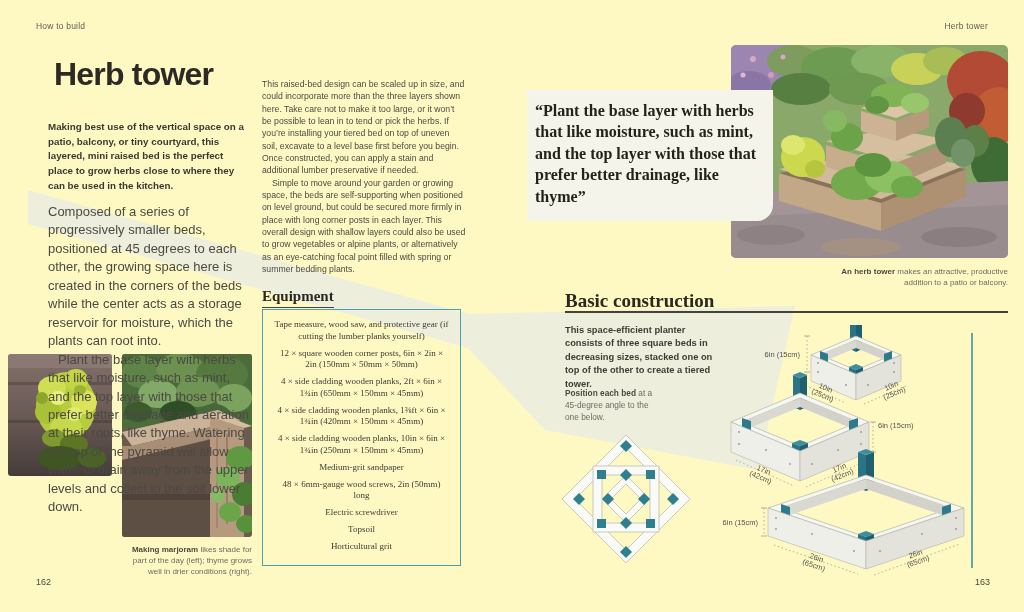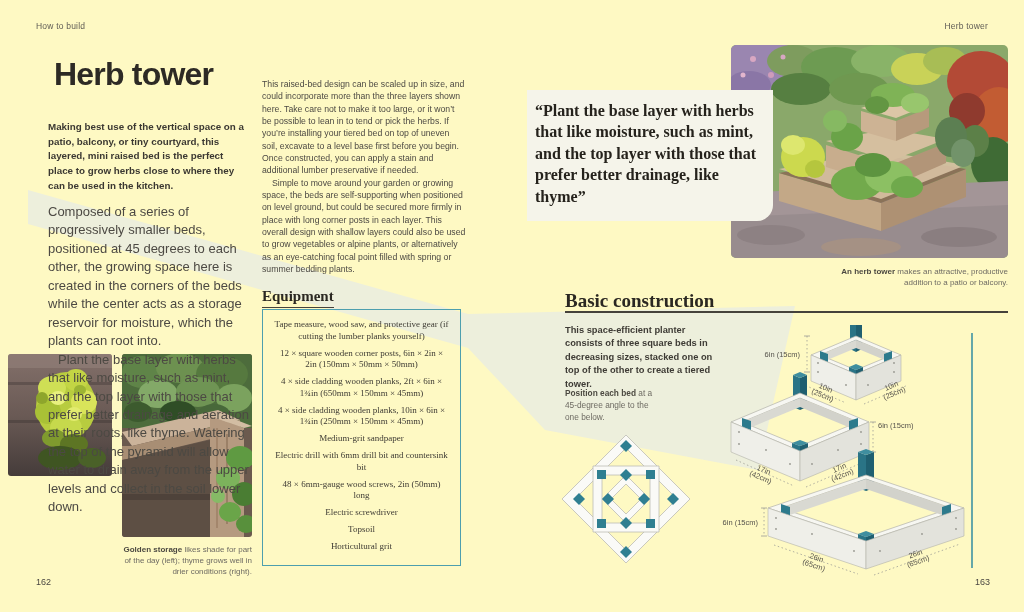--- a/index.html
+++ b/index.html
@@ -148,36 +148,36 @@
         <ellipse cx="118" cy="104" rx="14" ry="12" fill="#5f9a42"></ellipse>
         <ellipse cx="106" cy="124" rx="12" ry="11" fill="#7cb35c"></ellipse>
         <ellipse cx="122" cy="140" rx="12" ry="12" fill="#4a7d33"></ellipse>
         <ellipse cx="108" cy="158" rx="11" ry="10" fill="#6aa549"></ellipse>
         <ellipse cx="124" cy="170" rx="10" ry="9" fill="#58903c"></ellipse>
         <ellipse cx="96" cy="142" rx="7" ry="7" fill="#86bb66"></ellipse>
       </g>
     </svg>
   </div>
   <div id="caption-left" class="abs caption">
-    <b>Golden storage</b><span> likes shade for part of the day (left); thyme grows well in drier conditions (right).</span>
+    <b>Making marjoram</b><span> likes shade for part of the day (left); thyme grows well in drier conditions (right).</span>
   </div>
 
   <div id="mid-body" class="abs">
     <div class="p1">This raised-bed design can be scaled up in size, and could incorporate more than the three layers shown here. Take care not to make it too large, or it won’t be possible to lean in to tend or pick the herbs. If you’re installing your tiered bed on top of uneven soil, excavate to a level base first before you begin. Once constructed, you can apply a stain and additional lumber preservative if needed.</div>
     <div class="p2">Simple to move around your garden or growing space, the beds are self-supporting when positioned on level ground, but could be secured more firmly in place with long corner posts in each layer. This overall design with shallow layers could also be used to grow vegetables or alpine plants, or alternatively as an eye-catching focal point filled with spring or summer bedding plants.</div>
   </div>
   <div id="equip-head" class="abs">Equipment</div>
   <div id="equip-box" class="abs">
     <ul>
       <li>Tape measure, wood saw, and protective gear (if cutting the lumber planks yourself)</li>
       <li>12 × square wooden corner posts, 6in × 2in × 2in (150mm × 50mm × 50mm)</li>
       <li>4 × side cladding wooden planks, 2ft × 6in × 1¾in (650mm × 150mm × 45mm)</li>
+      <li>4 × side cladding wooden planks, 1⅜ft × 6in × 1¾in (420mm × 150mm × 45mm)</li>
       <li>4 × side cladding wooden planks, 10in × 6in × 1¾in (250mm × 150mm × 45mm)</li>
       <li>Medium-grit sandpaper</li>
-      <li>Electric drill with 6mm drill bit and countersink bit</li>
       <li>48 × 6mm-gauge wood screws, 2in (50mm) long</li>
       <li>Electric screwdriver</li>
       <li>Topsoil</li>
       <li>Horticultural grit</li>
     </ul>
   </div>
 
   <div id="photo3" class="abs photo">
     <svg width="277" height="213" viewBox="0 0 277 213">
       <rect width="277" height="213" fill="#8aa86a"></rect>

